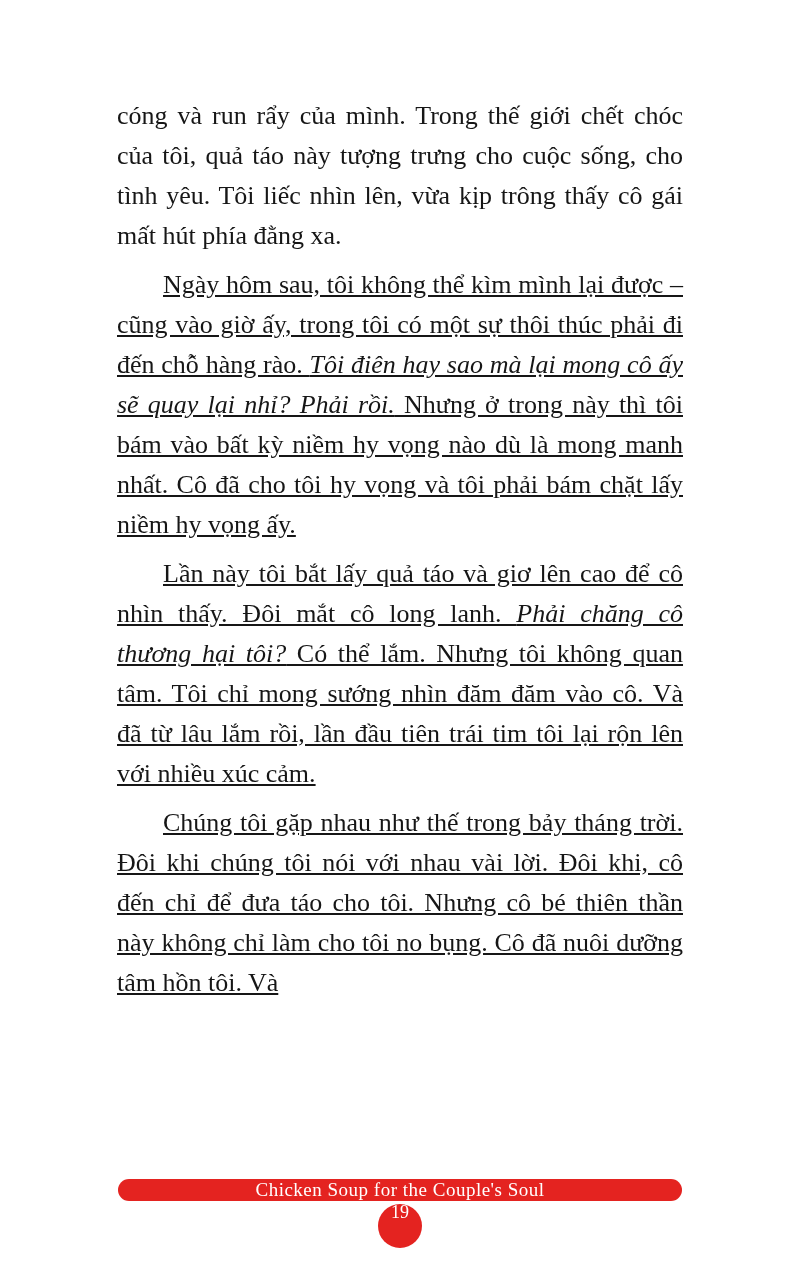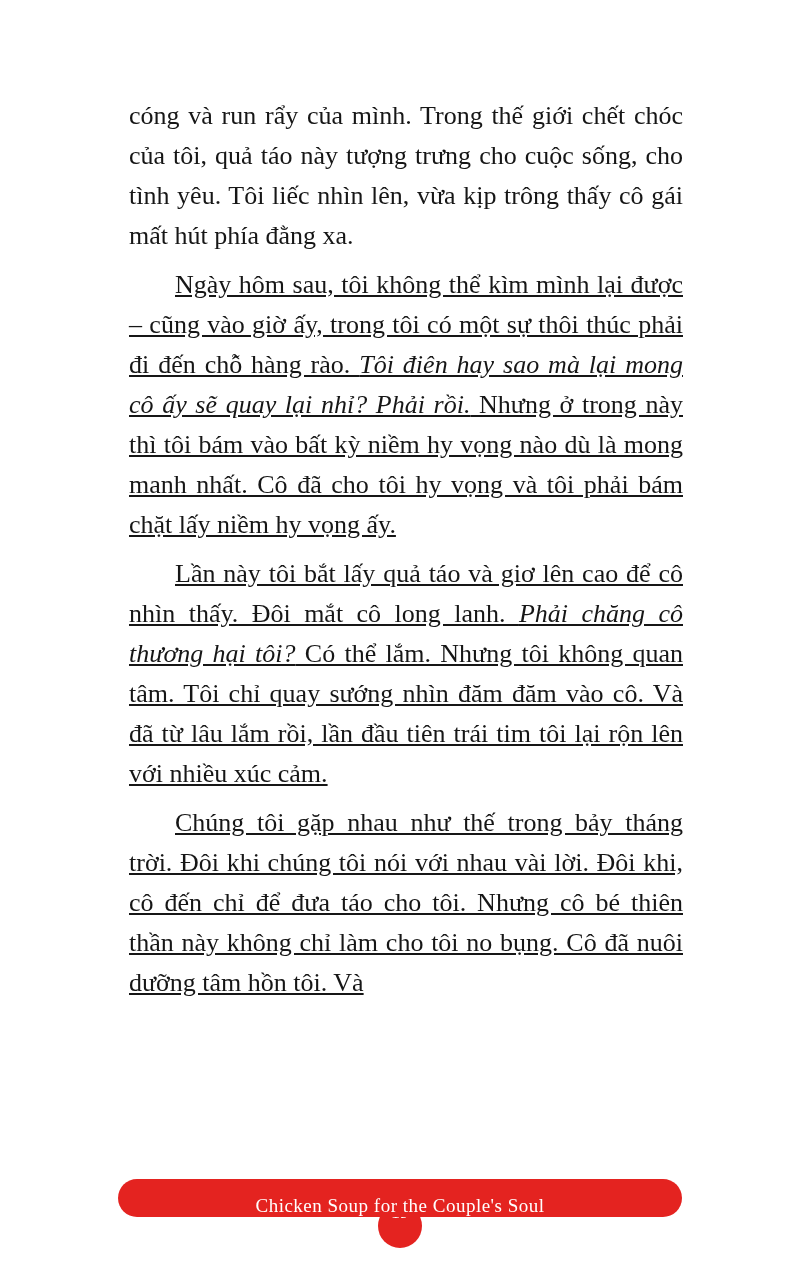--- a/index.html
+++ b/index.html
@@ -19,36 +19,36 @@
   .text-block {
     position: absolute;
     left: 117px;
     top: 96px;
     width: 566px;
     font-size: 26px;
     line-height: 40px;
     text-align: justify;
   }
   .text-block p {
-    margin: 0 0 9px 12px;
+    margin: 0 0 9px 0;
     padding: 0;
   }
   .text-block p.indent {
     text-indent: 46px;
     text-decoration: underline;
   }
   .text-block span.it {
     font-style: italic;
   }
   .footer-bar {
     position: absolute;
     left: 118px;
     top: 1179px;
     width: 564px;
-    height: 38px;
+    height: 22px;
     background: var(--accent, #e42320);
     border-radius: 19px;
     z-index: 2;
     display: flex;
     align-items: flex-end;
     justify-content: center;
   }
   .footer-bar .running-title {
     color: var(--footer-text, #ffffff);
     font-size: 19px;
@@ -75,21 +75,21 @@
   }
 </style>
 </head>
 <body>
 
 <div class="page">
 
   <div class="text-block" id="paragraphs">
       <p><span>cóng và run rẩy của mình. Trong thế giới chết chóc của tôi, quả táo này tượng trưng cho cuộc sống, cho tình yêu. Tôi liếc nhìn lên, vừa kịp trông thấy cô gái mất hút phía đằng xa.</span></p>
       <p class="indent"><span>Ngày hôm sau, tôi không thể kìm mình lại được – cũng vào giờ ấy, trong tôi có một sự thôi thúc phải đi đến chỗ hàng rào. </span><span class="it">Tôi điên hay sao mà lại mong cô ấy sẽ quay lại nhỉ? Phải rồi.</span><span> Nhưng ở trong này thì tôi bám vào bất kỳ niềm hy vọng nào dù là mong manh nhất. Cô đã cho tôi hy vọng và tôi phải bám chặt lấy niềm hy vọng ấy.</span></p>
-      <p class="indent"><span>Lần này tôi bắt lấy quả táo và giơ lên cao để cô nhìn thấy. Đôi mắt cô long lanh. </span><span class="it">Phải chăng cô thương hại tôi?</span><span> Có thể lắm. Nhưng tôi không quan tâm. Tôi chỉ quay sướng nhìn đăm đăm vào cô. Và đã từ lâu lắm rồi, lần đầu tiên trái tim tôi lại rộn lên với nhiều xúc cảm.</span></p>
+      <p class="indent"><span>Lần này tôi bắt lấy quả táo và giơ lên cao để cô nhìn thấy. Đôi mắt cô long lanh. </span><span class="it">Phải chăng cô thương hại tôi?</span><span> Có thể lắm. Nhưng tôi không quan tâm. Tôi chỉ mong sướng nhìn đăm đăm vào cô. Và đã từ lâu lắm rồi, lần đầu tiên trái tim tôi lại rộn lên với nhiều xúc cảm.</span></p>
       <p class="indent"><span>Chúng tôi gặp nhau như thế trong bảy tháng trời. Đôi khi chúng tôi nói với nhau vài lời. Đôi khi, cô đến chỉ để đưa táo cho tôi. Nhưng cô bé thiên thần này không chỉ làm cho tôi no bụng. Cô đã nuôi dưỡng tâm hồn tôi. Và</span></p>
     </div>
 
   <div class="footer-circle">
     <span class="page-number">19</span>
   </div>
 
   <div class="footer-bar">
     <span class="running-title">Chicken Soup for the Couple's Soul</span>
   </div>

